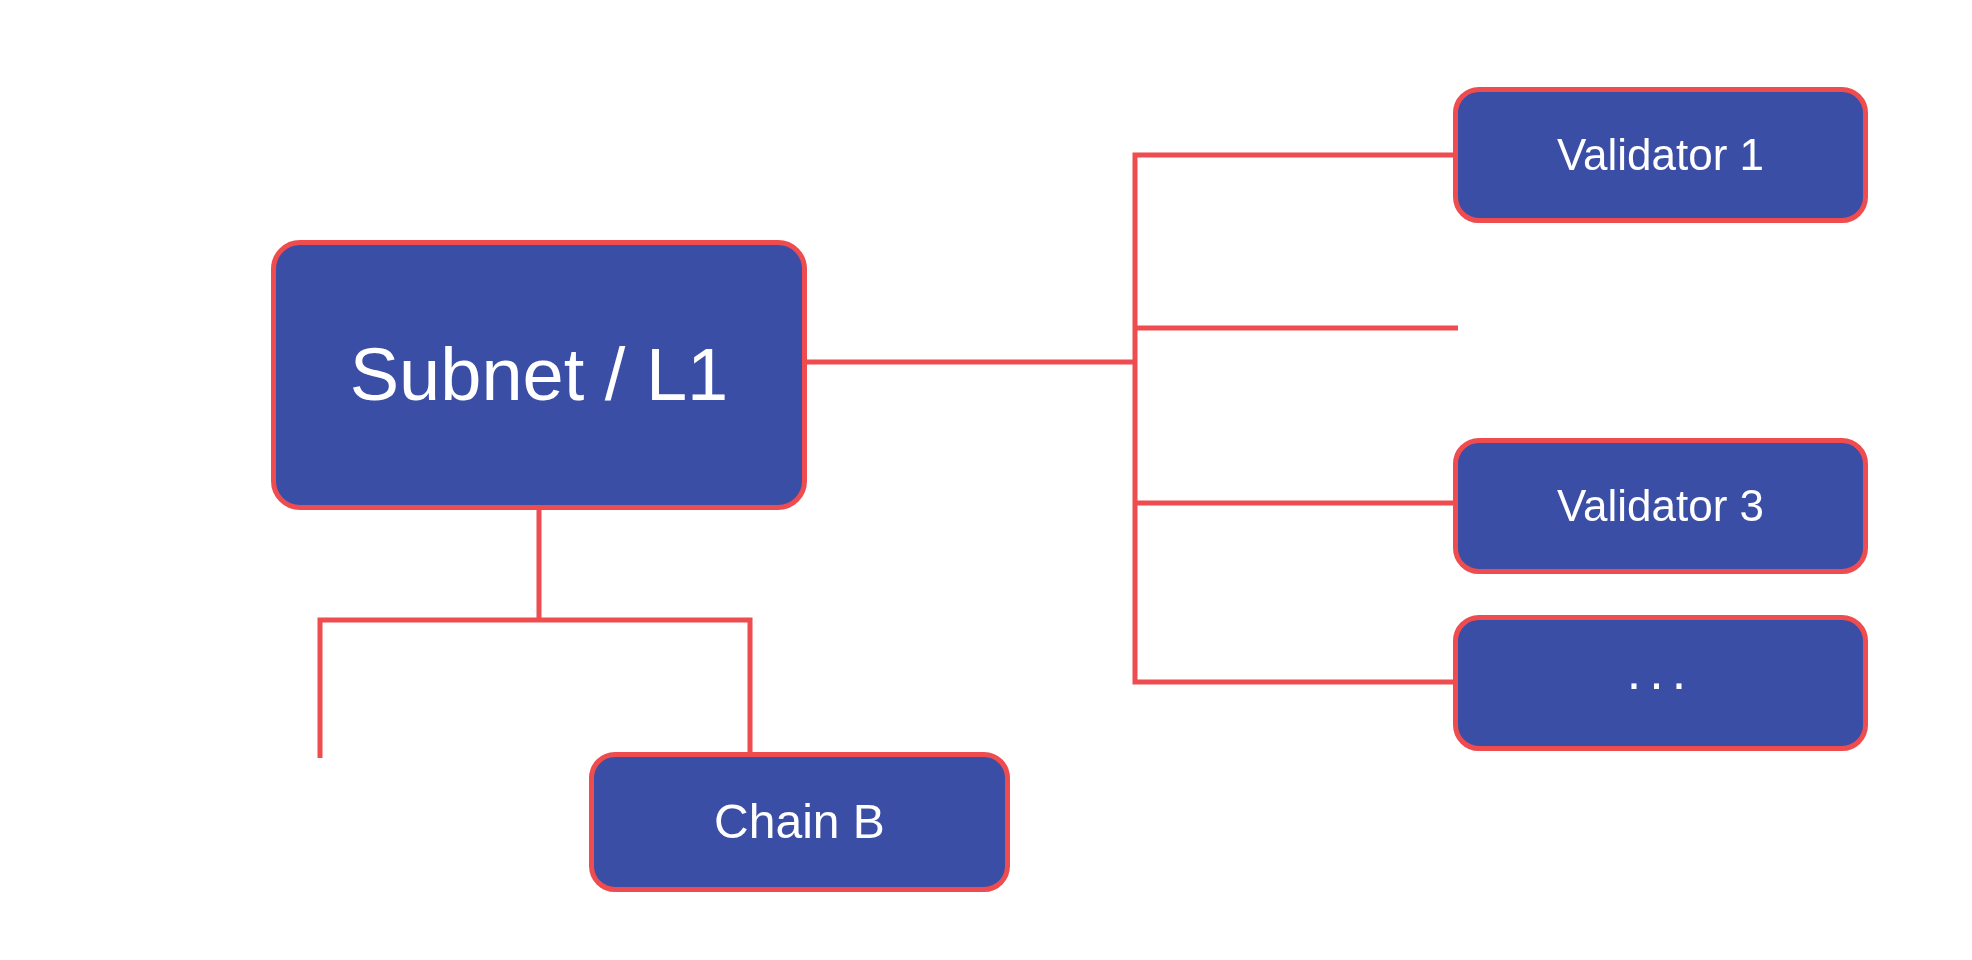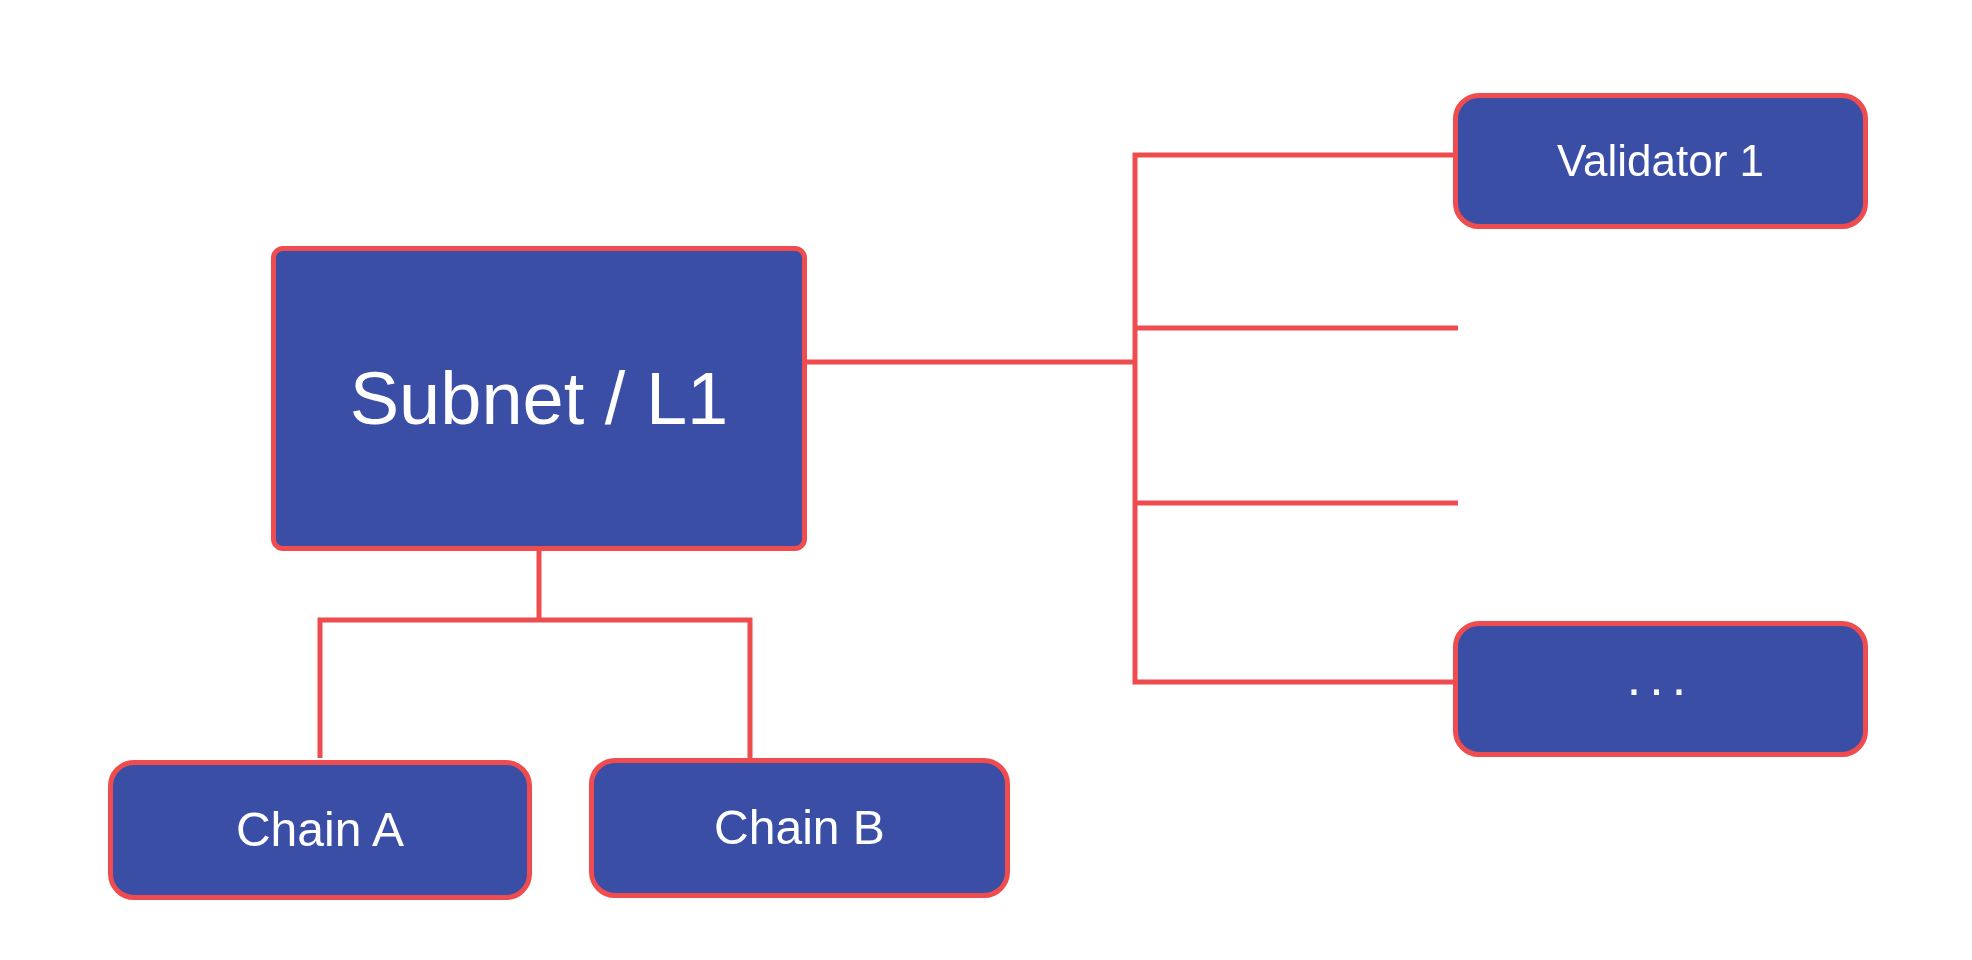--- a/index.html
+++ b/index.html
@@ -33,26 +33,25 @@
     box-sizing: border-box;
     display: flex;
     align-items: center;
     justify-content: center;
     background: var(--node-fill, #3b4ea6);
     border: 5px solid var(--node-border, #ee4c4e);
     color: var(--node-text, #ffffff);
     text-align: left;
     line-height: 1;
     white-space: nowrap;
-    margin-top: 6px;
   }
   .node-subnet {
     left: 271px; top: 240px;
-    width: 536px; height: 305px;
-    border-radius: 12px;
+    width: 536px; height: 270px;
+    border-radius: 29px;
     font-size: 74px;
   }
   .node-chain-a {
     left: 108px; top: 754px;
     width: 424px; height: 140px;
     border-radius: 26px;
     font-size: 48px;
   }
   .node-chain-b {
     left: 589px; top: 752px;
@@ -91,31 +90,31 @@
     <path d="M800 362 H1135"></path>
     <path d="M1458 155 H1135 V682 H1458"></path>
     <path d="M1135 328 H1458"></path>
     <path d="M1135 503 H1458"></path>
   </svg>
 
   <div class="node node-subnet">
     <span class="node-label">Subnet / L1</span>
   </div>
 
-  <div class="node node-chain-a">
-    <span class="node-label">Chain A</span>
-  </div>
 
   <div class="node node-chain-b">
     <span class="node-label">Chain B</span>
   </div>
 
   <div class="node node-validator v-0">
     <span class="node-label">Validator 1</span>
   </div>
 
 
+  <div class="node node-validator v-2">
+    <span class="node-label">Validator 3</span>
+  </div>
 
   <div class="node node-validator v-3">
     <span class="node-label">...</span>
   </div>
 
 </div>
 
 </body></html>

